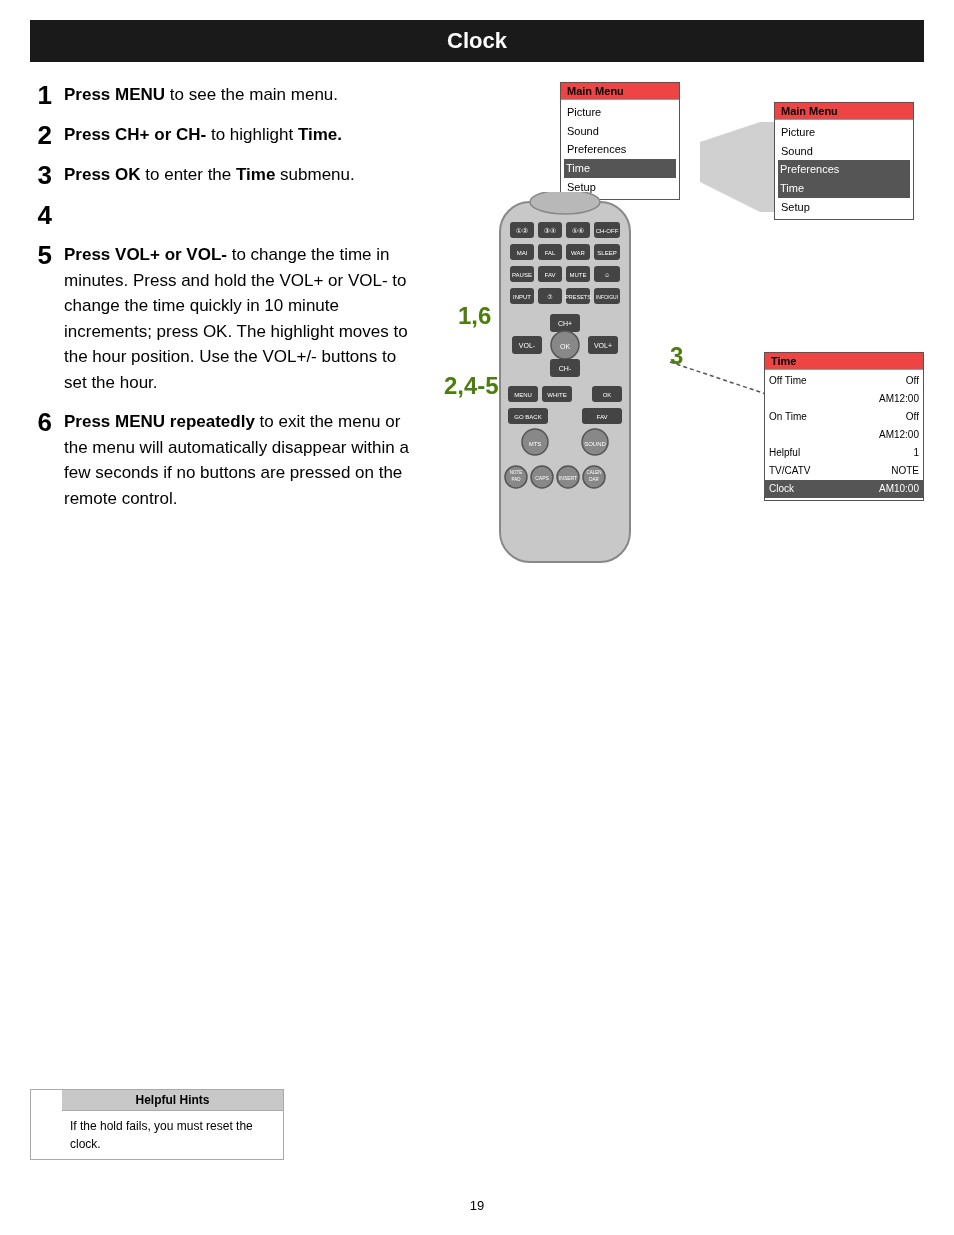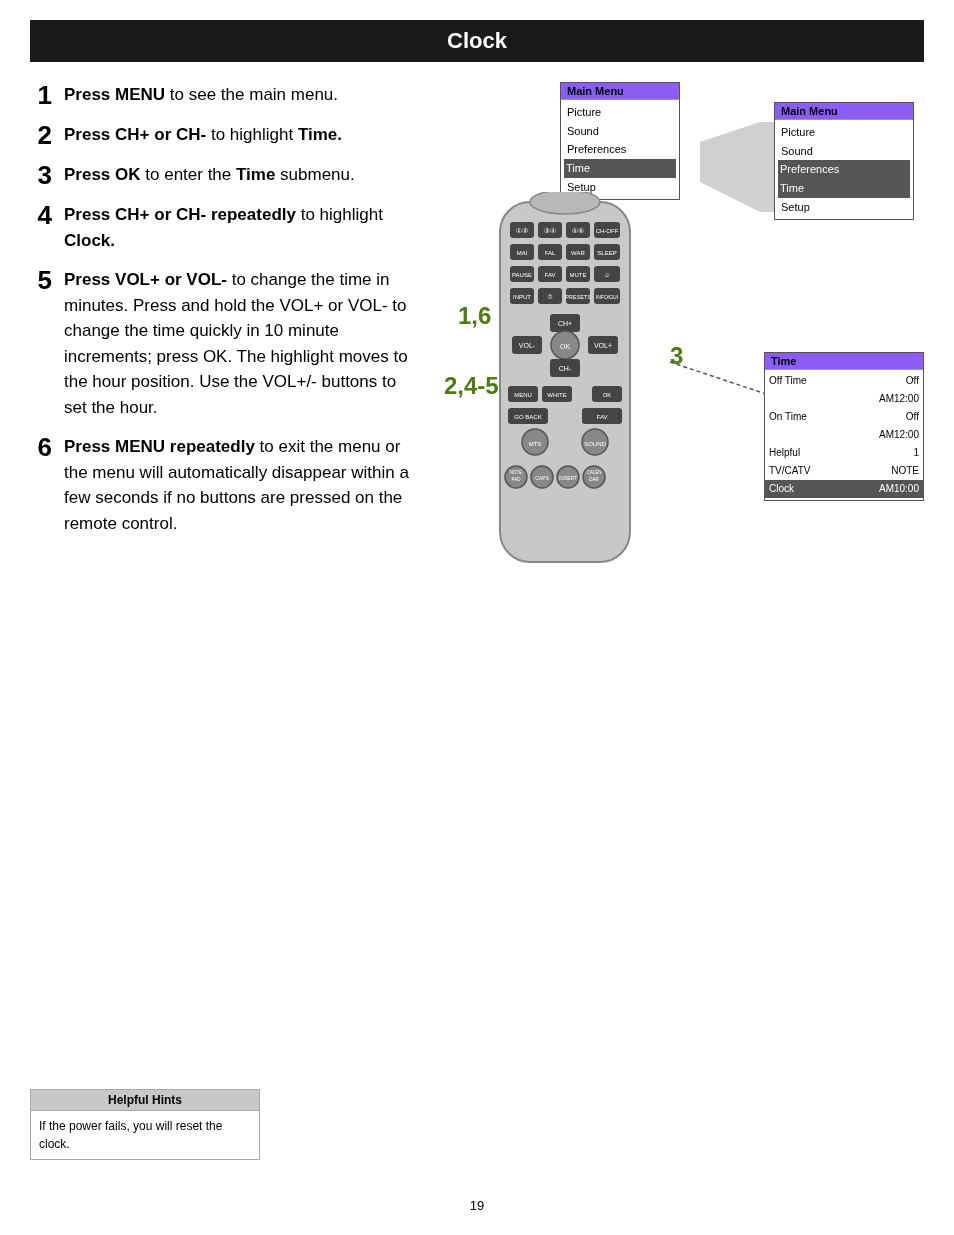--- a/index.html
+++ b/index.html
@@ -76,21 +76,21 @@
 
     
     .menu-box {
       position: absolute;
       border: 1.5px solid #555;
       background: #fff;
       font-size: 11px;
     }
 
     .menu-box-header {
-      background: #8b5cf6;
+      background: #ef4444;
       padding: 2px 6px;
       font-weight: bold;
       font-size: 11px;
       border-bottom: 1px solid #999;
     }
 
     .menu-box-body {
       padding: 3px 6px;
       line-height: 1.7;
     }
@@ -183,23 +183,20 @@
 
       <li class="step-item">
         <span class="step-number">3</span>
         <span class="step-text">
           <b>Press OK</b> to enter the <b>Time</b> submenu.
         </span>
       </li>
 
       <li class="step-item">
         <span class="step-number">4</span>
-        <span class="step-text">
-          <b>Press CH+ or CH- repeatedly</b> to highlight <b>Clock.</b>
-        </span>
       </li>
 
       <li class="step-item">
         <span class="step-number">5</span>
         <span class="step-text">
           <b>Press VOL+ or VOL-</b> to change the time in minutes. Press and hold the VOL+ or VOL- to change the time quickly in 10 minute increments; press OK. The highlight moves to the hour position. Use the VOL+/- buttons to set the hour.
         </span>
       </li>
 
       <li class="step-item">
@@ -363,18 +360,18 @@
       </svg>
     </div>
 
     <div class="step-label" style="position:absolute; left:28px; top:220px; font-size:24px; font-weight:bold;">1,6</div>
     <div class="step-label" style="position:absolute; left:14px; top:290px; font-size:24px; font-weight:bold;">2,4-5</div>
     <div class="step-label" style="position:absolute; left:240px; top:260px; font-size:24px; font-weight:bold;">3</div>
 
   </div>
 </div>
 
-<div style="position:absolute; bottom:75px; left:30px; width:230px; border:1.5px solid #aaa;">
+<div style="position:absolute; bottom:75px; left:30px; width:254px; border:1.5px solid #aaa;padding-left:31px;">
   <div style="background:#c8c8c8; text-align:center; padding:3px 6px; font-size:12px; font-weight:bold; border-bottom:1px solid #aaa;">Helpful Hints</div>
-  <div style="padding:6px 8px; font-size:12px; line-height:1.5;">If the power fails, you will reset the clock.</div>
+  <div style="padding:6px 8px; font-size:12px; line-height:1.5;">If the hold fails, you must reset the clock.</div>
 </div>
 
 <div style="text-align:center; position:absolute; bottom:22px; left:0; right:0; font-size:13px;">19</div>
 
 </body></html>

